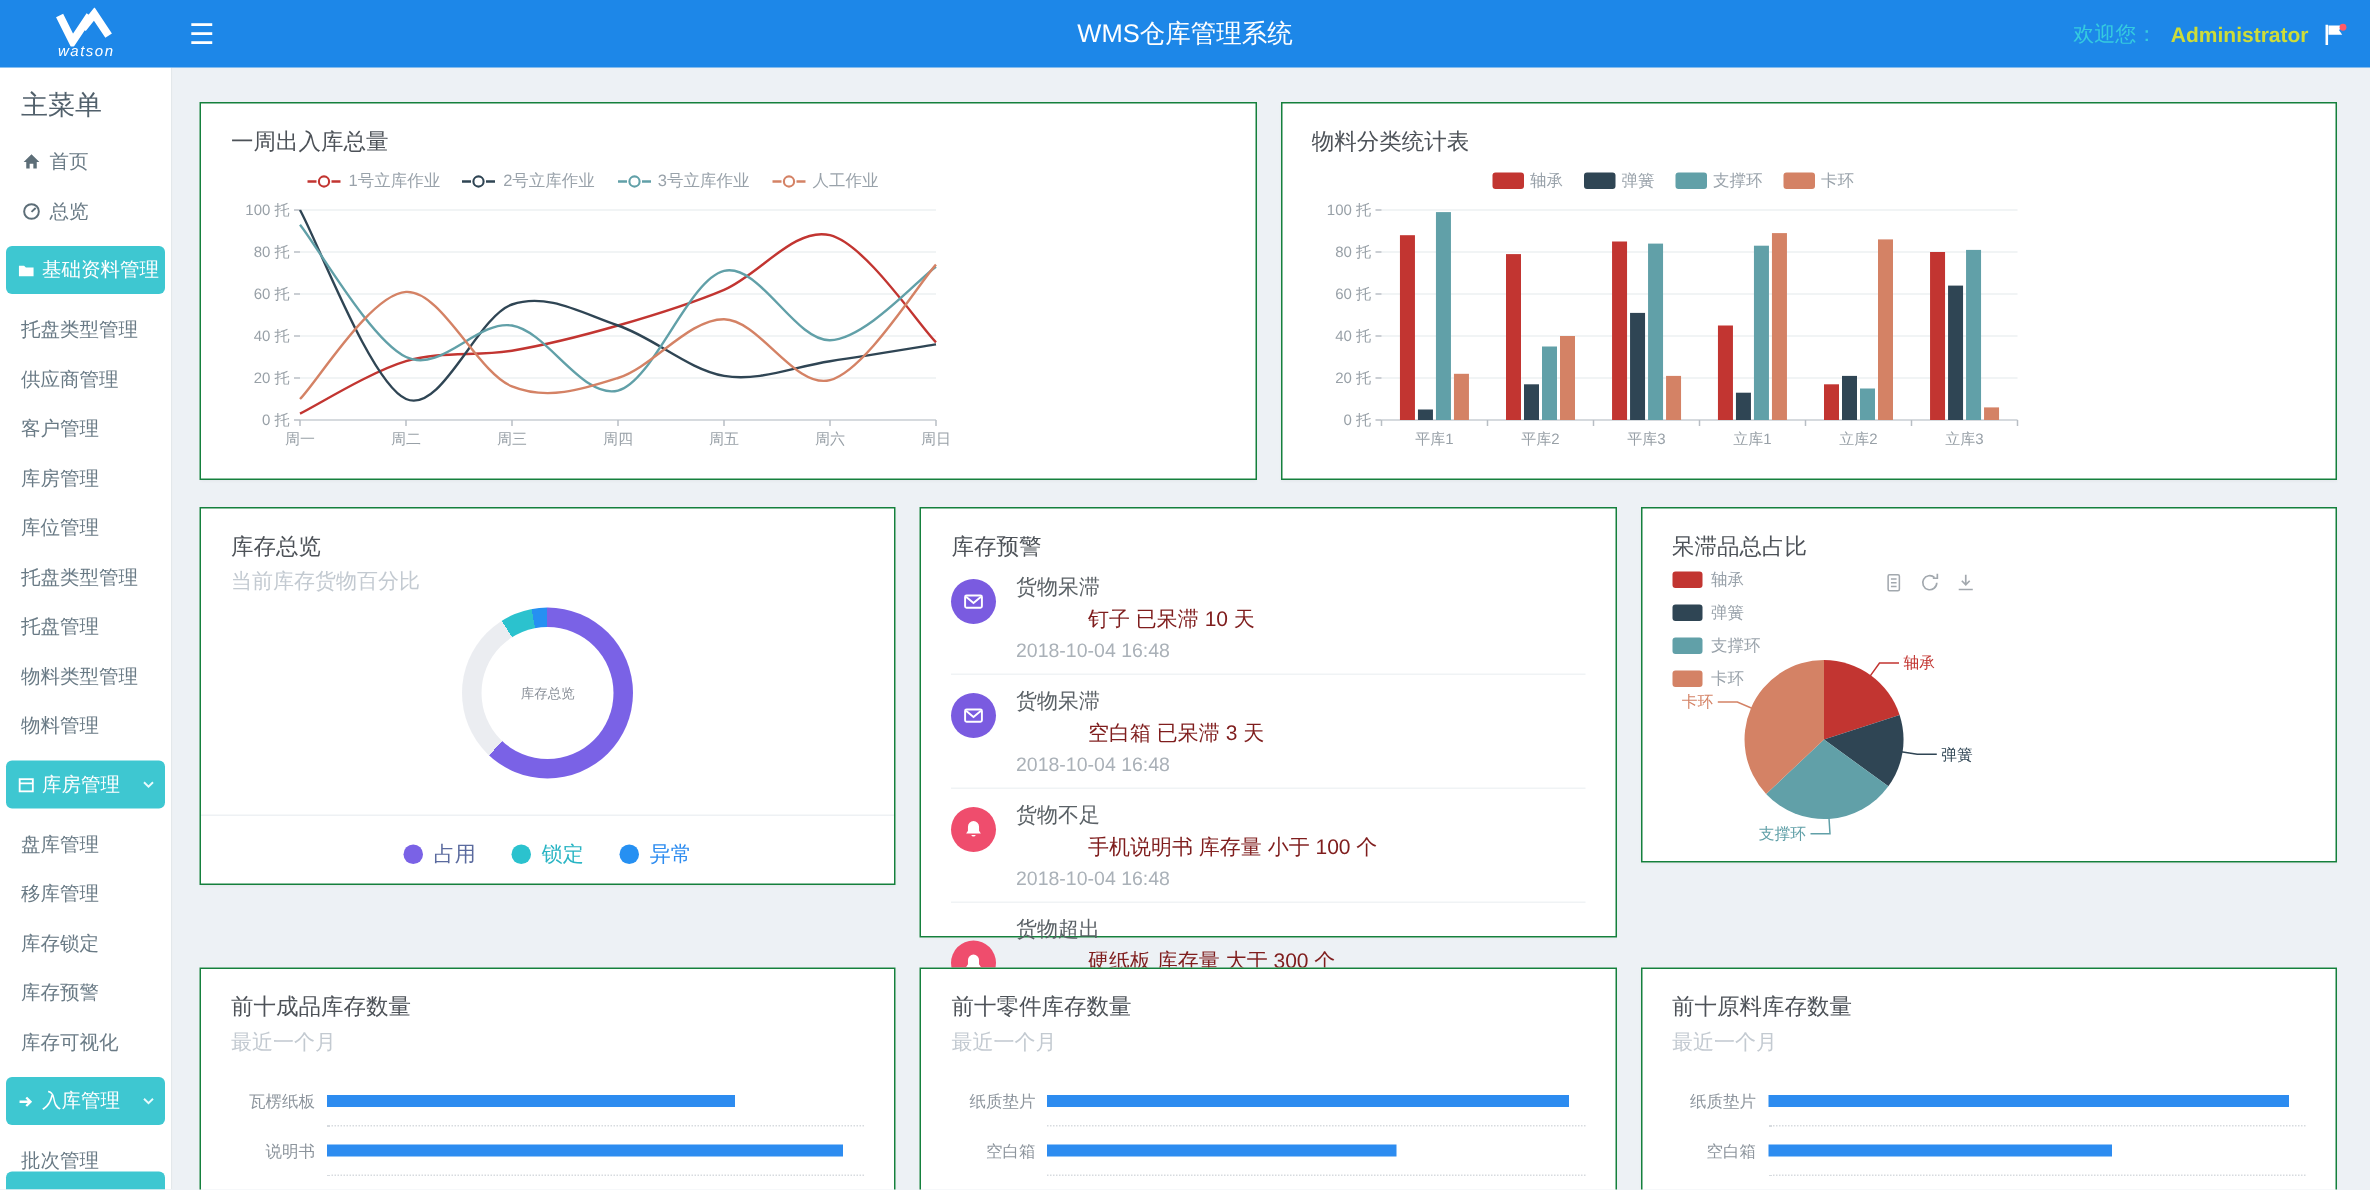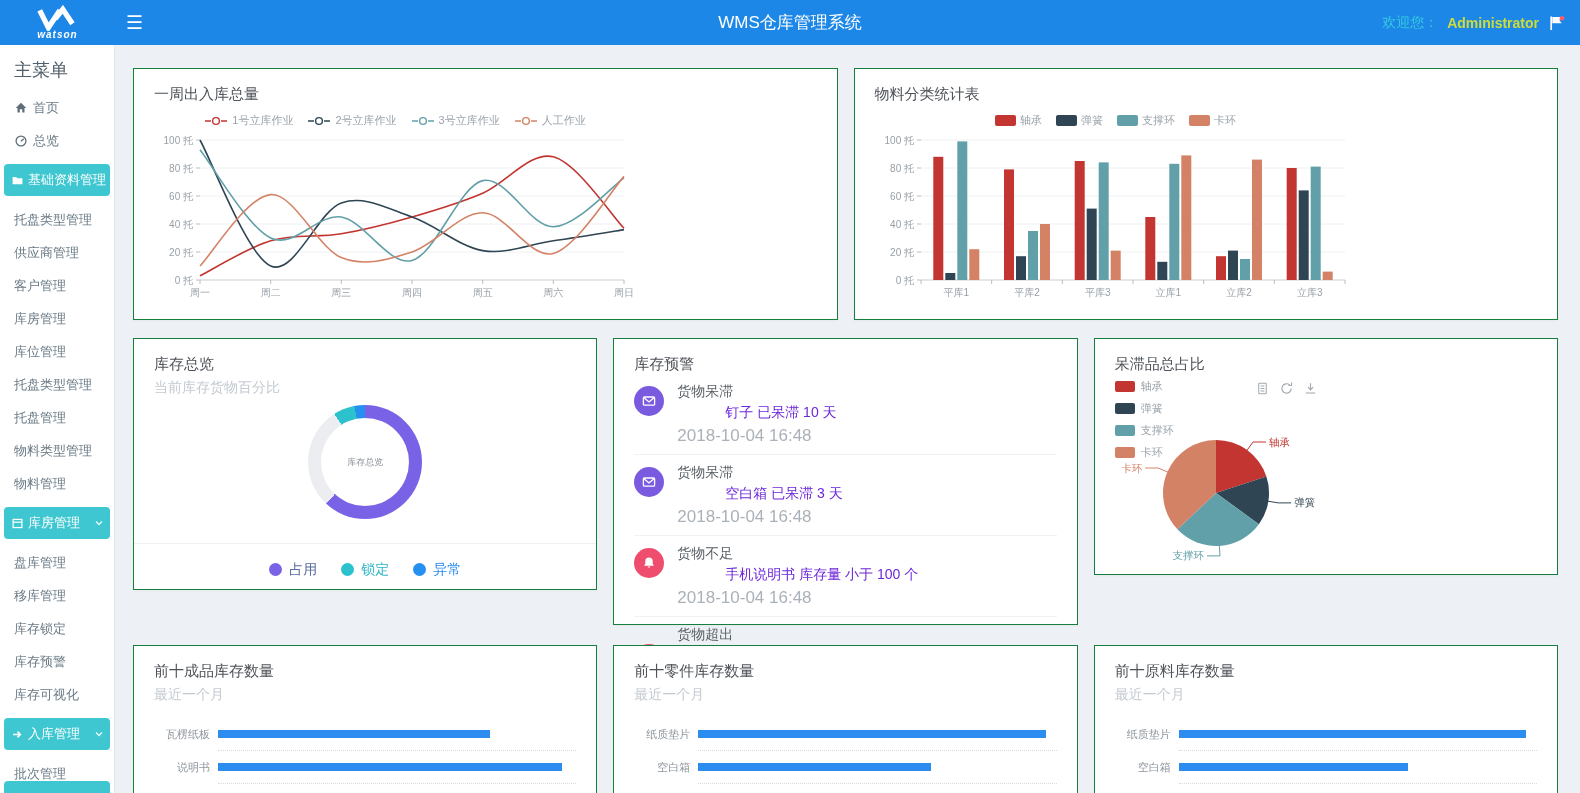--- a/index.html
+++ b/index.html
@@ -3,21 +3,21 @@
 <meta charset="utf-8">
 <style>
   * { margin:0; padding:0; box-sizing:border-box; }
   html,body { width:1580px; height:793px; overflow:hidden; background:#edf1f5;
     font-family:"Liberation Sans", sans-serif; position:relative; }
   svg text { font-family:"Liberation Sans", sans-serif; }
 
   
   .topbar { position:absolute; top:0; left:0; right:0; height:45px; background:#1d87e8; z-index:20; }
   .logo { position:absolute; left:0; top:0; width:115px; height:45px; display:flex; flex-direction:column; align-items:center; justify-content:center; }
-  .logo-text { color:#fff; font-size:10px; font-weight:bold; font-style:italic; letter-spacing:1px; margin-top:-2px;text-align:right; }
+  .logo-text { color:#fff; font-size:10px; font-weight:normal; font-style:italic; letter-spacing:1px; margin-top:-2px;text-align:right; }
   .hamburger { position:absolute; left:126px; top:0; height:45px; display:flex; align-items:center; color:#fff; font-size:19px; cursor:pointer; }
   .tb-title { position:absolute; left:0; right:0; top:0; height:45px; display:flex; align-items:center; justify-content:center; color:#fff; font-size:17px; }
   .tb-user { position:absolute; right:14px; top:0; height:45px; display:flex; align-items:center; gap:9px; font-size:14px; }
   .welcome { color:#35cbdf; }
   .username { color:#cddc39; font-weight:bold; }
   .flag-ic { width:18px; height:16px; display:inline-block; }
 
   
   .sidebar { position:absolute; left:0; top:45px; bottom:0; width:115px; background:#fff; border-right:1px solid #e3e8eb; padding-top:6px; overflow:hidden; z-index:10; }
   .menu-title { font-size:18px; color:#51606b; padding:7px 0 9px 14px; }
@@ -55,22 +55,22 @@
   .ov-lg { display:flex; align-items:center; gap:7px; font-size:14px; cursor:pointer; }
   .dot { width:13px; height:13px; border-radius:50%; display:inline-block; }
 
   
   .al { display:flex; padding:9px 0 8px; border-bottom:1px solid #f0f3f5; }
   .al:last-child { border-bottom:none;align-items:center; }
   .al-ic { width:30px; height:30px; border-radius:50%; flex:none; margin:3px 13px 0 0; display:flex; align-items:center; justify-content:center; }
   .al-ic svg { width:16px; height:16px; }
   .al-body { flex:1; font-size:14px; }
   .al-title { color:#5a6166; }
-  .al-msg { color:#6d28d9; padding-left:48px; margin-top:3px; }
-  .al-time { color:#aab1b8; font-size:17px; margin-top:4px; }
+  .al-msg { color:#7f1d1d; padding-left:48px; margin-top:3px; }
+  .al-time { color:#aab1b8; font-size:13px; margin-top:4px; }
 
   
   .pie-legend { position:absolute; left:20px; top:40px; }
   .pl-item { display:flex; align-items:center; gap:6px; font-size:11px; color:#99a2aa; margin-bottom:7px; cursor:pointer; }
   .pl-item .sw { width:20px; height:11px; }
   .pie-toolbox { position:absolute; left:160px; top:42px; display:flex; gap:9px; color:#a2a8ae; }
   .tb-ic { width:15px; height:15px; cursor:pointer; }
   .tb-ic svg { width:100%; height:100%; }
   #chart-pie { position:absolute; left:16px; top:92px; }
 

